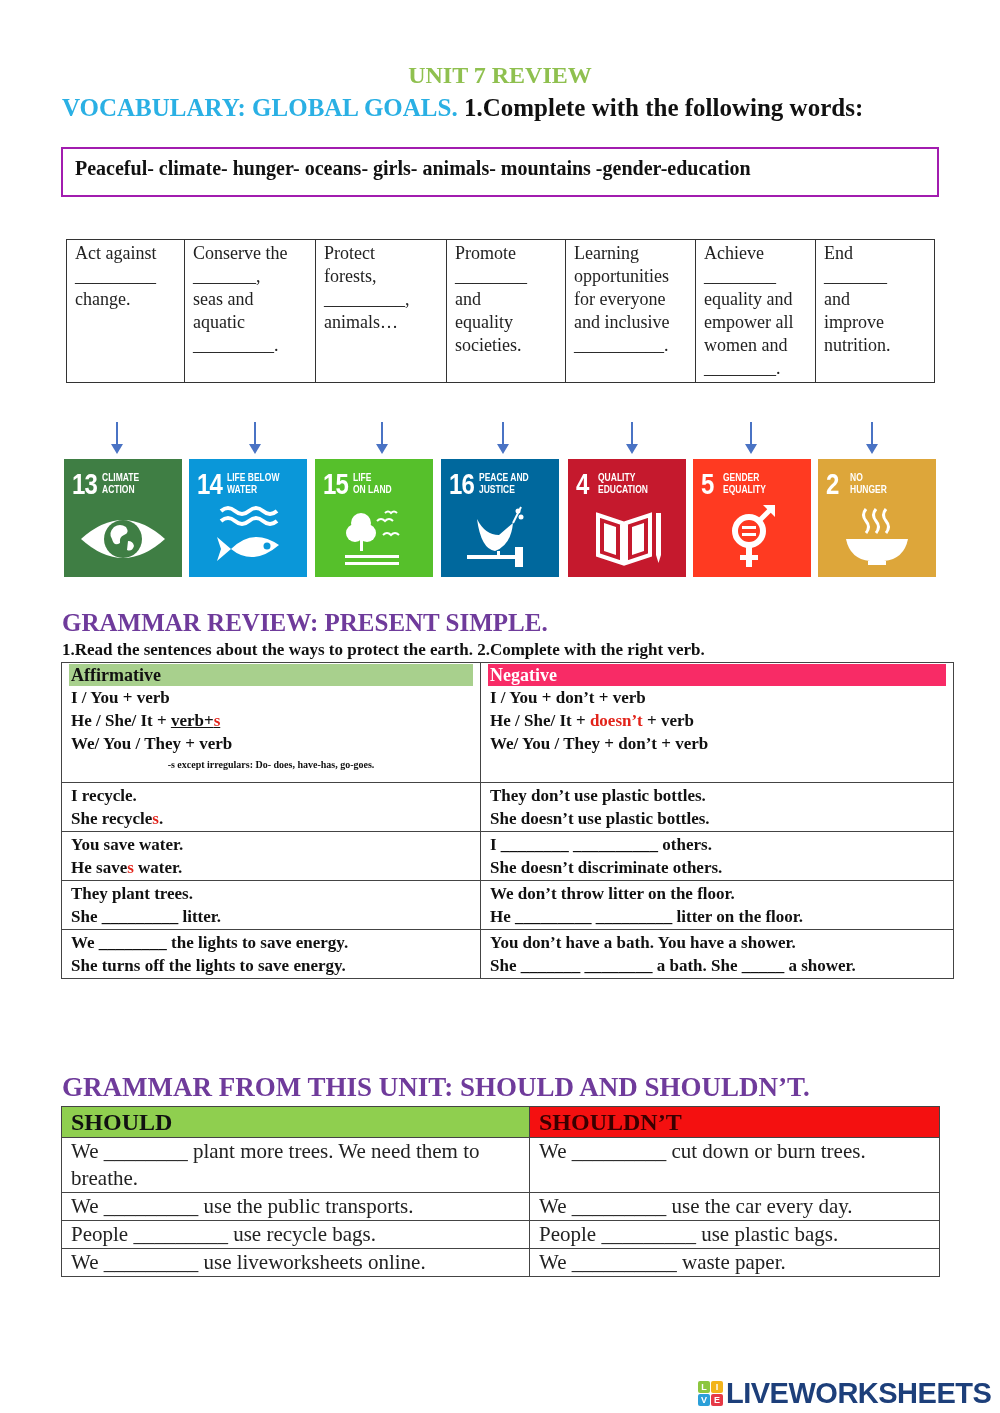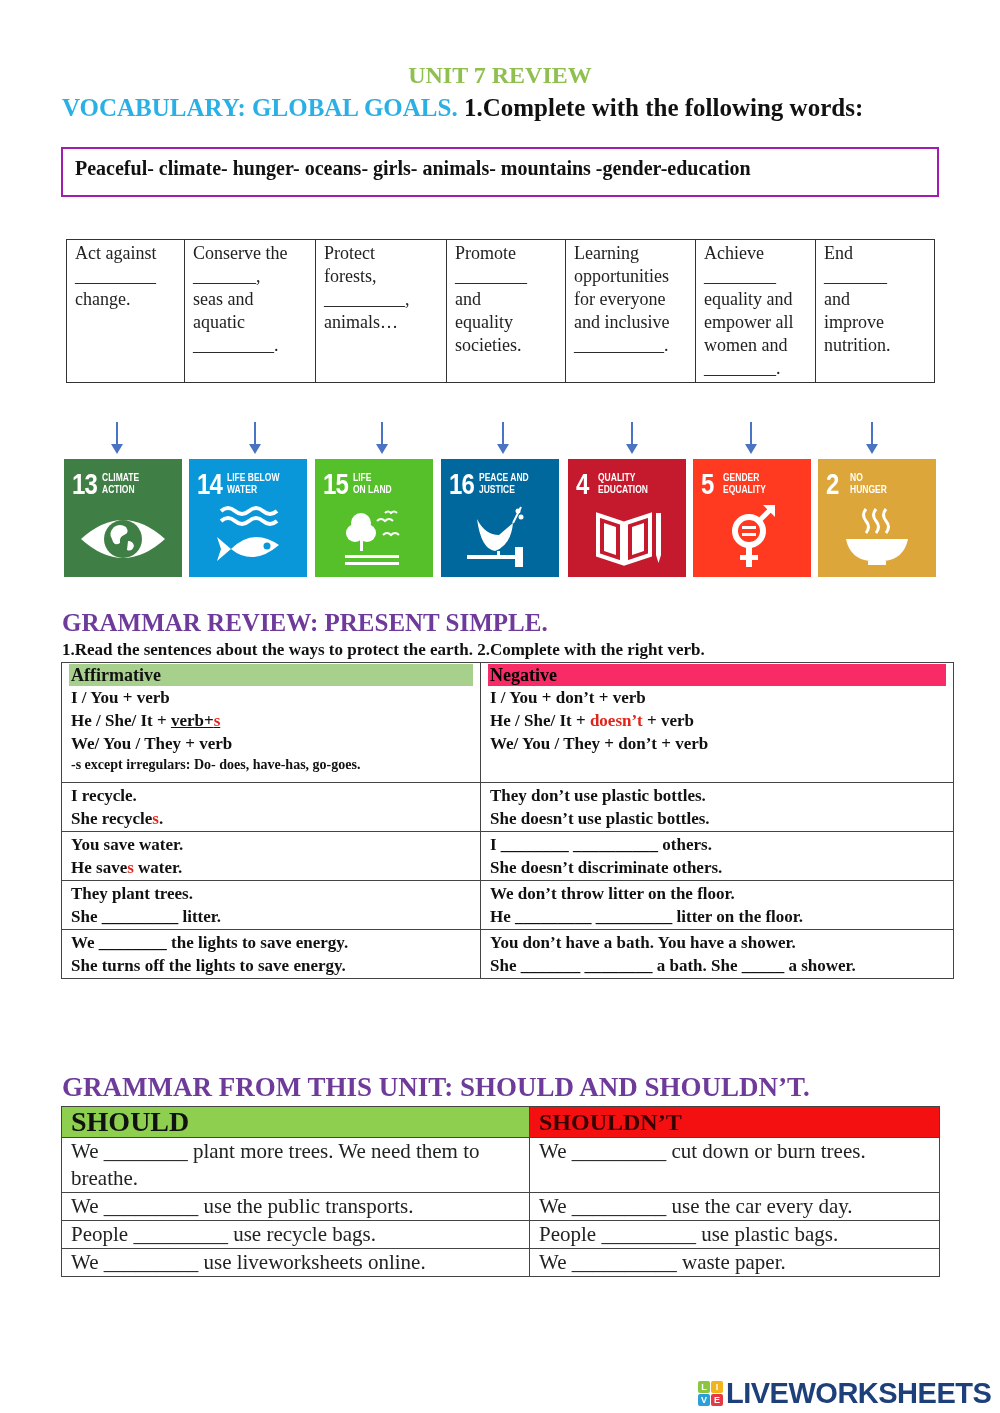--- a/index.html
+++ b/index.html
@@ -27,29 +27,29 @@
   .sdg .lbl { position: absolute; left: 38px; top: 13px; font-family: "Liberation Sans", sans-serif; font-weight: bold; font-size: 10px; line-height: 12px; transform: scaleX(0.85); transform-origin: left top; white-space: nowrap; }
   .sdg svg { position: absolute; left: 14px; top: 42px; width: 90px; height: 70px; }
 
   .grammar-title { left: 62px; top: 609px; font-weight: bold; font-size: 25px; color: #6f3b9b; white-space: nowrap; }
   .grammar-instr { left: 62px; top: 640px; font-weight: bold; font-size: 17px; white-space: nowrap; }
 
   .ps-table { left: 61px; top: 662px; width: 892px; border-collapse: collapse; table-layout: fixed; border-radius: 9px; }
   .ps-table td { border: 1px solid #444; vertical-align: top; padding: 1px 9px; font-weight: bold; font-size: 17px; line-height: 23px; }
   .ps-table .hdr { display: block; margin: 0 -2px 0 -2px; padding-left: 2px; font-size: 18px; line-height: 22px; }
   .ps-table .hdr.green { background: #a8d08d; }
-  .ps-table .hdr.pink { background: #f82b66; color: #000000; }
-  .ps-table .small { font-size: 14px; line-height: 20px; }
+  .ps-table .hdr.pink { background: #f82b66; color: #ffffff; }
+  .ps-table .small { font-size: 10px; line-height: 20px; text-align: center; }
   .red { color: #e2231a; }
   .ul { text-decoration: underline; }
 
   .should-title { left: 62px; top: 1072px; font-weight: bold; font-size: 27px; color: #6f3b9b; white-space: nowrap; }
   .sh-table { left: 61px; top: 1106px; width: 878px; border-collapse: collapse; table-layout: fixed; }
   .sh-table td { border: 1px solid #444; vertical-align: top; padding: 0 9px; font-size: 21px; line-height: 27px; color: #222; }
-  .sh-table .h-should { background: #8fcf4f; font-weight: bold; font-size: 28px; color: #111; line-height: 30px; }
+  .sh-table .h-should { background: #8fcf4f; font-weight: bold; font-size: 24px; color: #111; line-height: 30px; }
   .sh-table .h-shouldnt { background: #f41010; font-weight: bold; font-size: 24px; color: #3a0000; line-height: 30px; }
 
   .lw-logo { left: 698px; top: 1378px; height: 30px; display: flex; align-items: center; }
   .lw-squares { display: grid; grid-template-columns: 12px 12px; grid-template-rows: 12px 12px; gap: 1px; margin-right: 3px; }
   .lw-squares span { font-family: "Liberation Sans", sans-serif; font-size: 9px; font-weight: bold; color: #fff; text-align: center; line-height: 12px; border-radius: 2px; }
   .lw-text { font-family: "Liberation Sans", sans-serif; font-weight: bold; font-size: 29px; color: #1d3f7a; letter-spacing: -0.5px; }
 </style>
 </head>
 <body>
 

